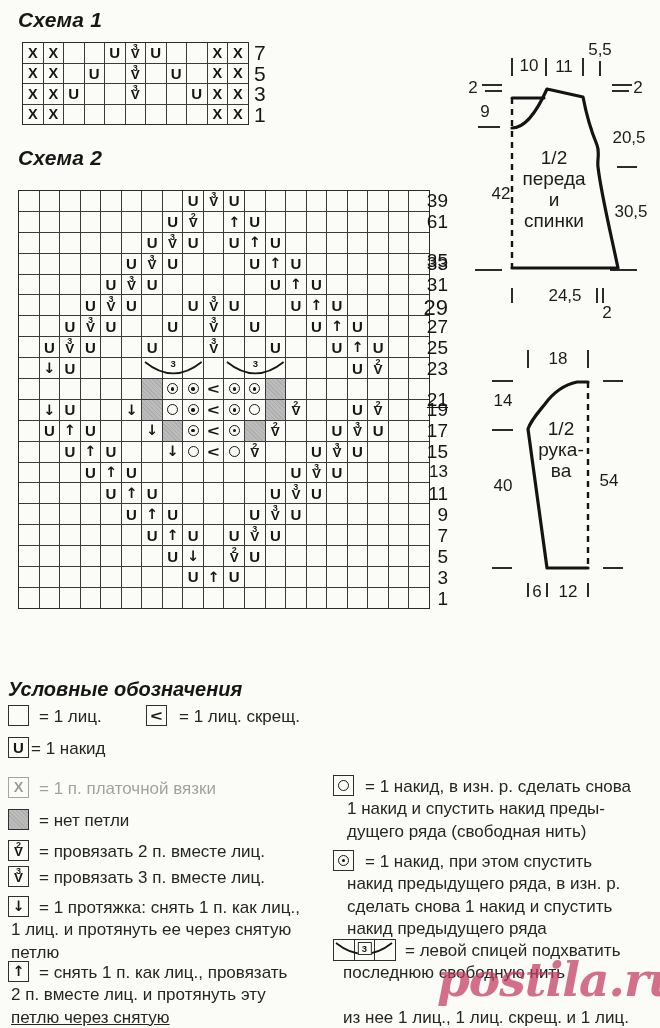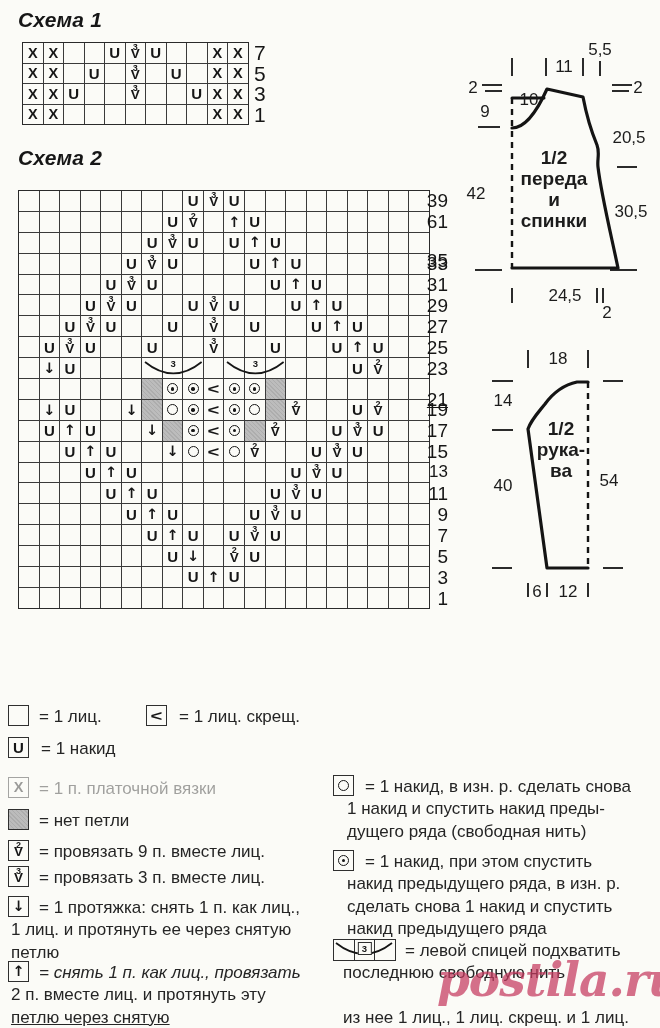--- a/index.html
+++ b/index.html
@@ -42,21 +42,21 @@
     font-size:9.5px; font-weight:600; color:#161616; line-height:1;}
   
   .diag{ position:absolute;}
   .diag svg{ position:absolute; left:0; top:0;}
   .mlabel{
     position:absolute; transform:translate(-50%,-50%);
     font-size:17px; color:#1c1c1c; white-space:nowrap;
   }
   .dlabel{
     position:absolute; transform:translateX(-50%);
-    font-size:19px; color:#1c1c1c; white-space:nowrap; line-height:21px; text-align:center;font-weight:bold;
+    font-size:19px; color:#1c1c1c; white-space:nowrap; line-height:21px; text-align:center;
   }
   
   .lhdr{ position:absolute; font-weight:bold; font-style:italic; font-size:20px; color:#161616;}
   .lentry{ position:absolute;}
   .lentry.faded{ opacity:0.42;}
   .lsym{
     position:absolute; left:0; top:0; width:21px; height:21px; box-sizing:border-box;
     border:1.6px solid #2f2f2f; background:#fbfbf7;
     display:flex; align-items:center; justify-content:center; position:absolute;
   }
@@ -921,21 +921,21 @@
         <div class="cell"></div>
         <div class="cell"></div>
         <div class="cell"></div>
         <div class="cell"></div>
       </div>
       <div class="rownum" style="left: 414px; width: 34px; top: 190.43px; font-size: 19px;">39</div>
       <div class="rownum" style="left: 414px; width: 34px; top: 211.33px; font-size: 19px;">61</div>
       <div class="rownum" style="left: 414px; width: 34px; top: 232.23px; font-size: 19px; margin-top: 18px;">35</div>
       <div class="rownum" style="left: 414px; width: 34px; top: 253.13px; font-size: 19px;">33</div>
       <div class="rownum" style="left: 414px; width: 34px; top: 274.03px; font-size: 19px;">31</div>
-      <div class="rownum" style="left: 414px; width: 34px; top: 294.93px; font-size: 19px;">29</div>
+      <div class="rownum" style="left: 414px; width: 34px; top: 294.93px; font-size: 22px;">29</div>
       <div class="rownum" style="left: 414px; width: 34px; top: 315.83px; font-size: 19px;">27</div>
       <div class="rownum" style="left: 414px; width: 34px; top: 336.73px; font-size: 19px;">25</div>
       <div class="rownum" style="left: 414px; width: 34px; top: 357.63px; font-size: 19px;">23</div>
       <div class="rownum" style="left: 414px; width: 34px; top: 389px; font-size: 19px; text-decoration: underline;">21</div>
       <div class="rownum" style="left: 414px; width: 34px; top: 399.43px; font-size: 19px;">19</div>
       <div class="rownum" style="left: 414px; width: 34px; top: 420.33px; font-size: 19px;">17</div>
       <div class="rownum" style="left: 414px; width: 34px; top: 441.23px; font-size: 19px;">15</div>
       <div class="rownum" style="left: 414px; width: 34px; top: 462.13px; font-size: 17px;">13</div>
       <div class="rownum" style="left: 414px; width: 34px; top: 483.03px; font-size: 19px;">11</div>
       <div class="rownum" style="left: 414px; width: 34px; top: 503.93px; font-size: 19px;">9</div>
@@ -977,26 +977,26 @@
           <line x1="152" y1="55" x2="172" y2="55"></line>
             <line x1="152" y1="61" x2="169" y2="61"></line>
           <line x1="157" y1="137" x2="177" y2="137"></line>
           <line x1="150" y1="240" x2="177" y2="240"></line>
           <line x1="52" y1="258" x2="52" y2="273"></line>
           <line x1="137" y1="258" x2="137" y2="273"></line>
             <line x1="143" y1="258" x2="143" y2="273"></line>
         </g>
       </g>
     </svg>
-  <div class="mlabel" style="left: 69px; top: 36px; margin-top: 34px;">10</div>
+  <div class="mlabel" style="left: 69px; top: 36px;">10</div>
       <div class="mlabel" style="left: 104px; top: 37px;">11</div>
       <div class="mlabel" style="left: 140px; top: 20px;">5,5</div>
       <div class="mlabel" style="left: 13px; top: 58px;">2</div>
       <div class="mlabel" style="left: 25px; top: 82px;">9</div>
-      <div class="mlabel" style="left: 16px; top: 164px;">42</div>
+      <div class="mlabel" style="left: 41px; top: 164px;">42</div>
       <div class="mlabel" style="left: 178px; top: 58px;">2</div>
       <div class="mlabel" style="left: 169px; top: 108px;">20,5</div>
       <div class="mlabel" style="left: 171px; top: 182px;">30,5</div>
       <div class="mlabel" style="left: 105px; top: 266px;">24,5</div>
       <div class="mlabel" style="left: 147px; top: 283px;">2</div>
       <div class="dlabel" style="left: 94px; top: 117px;">1/2</div>
       <div class="dlabel" style="left: 94px; top: 138px;">переда</div>
       <div class="dlabel" style="left: 94px; top: 159px;">и</div>
       <div class="dlabel" style="left: 94px; top: 180px;">спинки</div>
     </div>
@@ -1024,55 +1024,56 @@
       <div class="mlabel" style="left: 43px; top: 71px;">14</div>
       <div class="mlabel" style="left: 43px; top: 156px;">40</div>
       <div class="mlabel" style="left: 149px; top: 151px;">54</div>
       <div class="mlabel" style="left: 77px; top: 262px;">6</div>
       <div class="mlabel" style="left: 108px; top: 262px;">12</div>
       <div class="dlabel" style="left: 101px; top: 88px;">1/2</div>
       <div class="dlabel" style="left: 101px; top: 109px;">рука-</div>
       <div class="dlabel" style="left: 101px; top: 130px;">ва</div>
     </div>
 
+  <div class="lhdr" style="left:8px; top:678px;">Условные обозначения</div>
   <div id="legend-host">
       <div class="lentry" style="left: 8px; top: 705px;">
         <div class="lsym"></div>
         <div class="lline" style="left: 31px; top: 3px;">= 1 лиц.</div>
       </div>
       <div class="lentry" style="left: 146px; top: 705px;">
         <div class="lsym">
           <span class="gLT">&lt;</span>
         </div>
         <div class="lline" style="left: 33px; top: 3px;">= 1 лиц. скрещ.</div>
       </div>
       <div class="lentry" style="left: 8px; top: 737px;">
         <div class="lsym">
           <span class="gT">U</span>
         </div>
-        <div class="lline" style="left: 33px; top: 3px;">= 1 накид</div>
+        <div class="lline" style="left: 23px; top: 3px;">= 1 накид</div>
       </div>
       <div class="lentry faded" style="left: 8px; top: 777px;">
         <div class="lsym">
           <span class="gT gX">X</span>
         </div>
         <div class="lline" style="left: 31px; top: 3px;">= 1 п. платочной вязки</div>
       </div>
       <div class="lentry" style="left: 8px; top: 809px;">
         <div class="lsym gray"></div>
         <div class="lline" style="left: 31px; top: 3px;">= нет петли</div>
       </div>
       <div class="lentry" style="left: 8px; top: 840px;">
         <div class="lsym">
           <span class="gV">
             <span class="gVl">V</span>
             <span class="gSup">2</span>
           </span>
         </div>
-        <div class="lline" style="left: 31px; top: 3px;">= провязать 9 п. вместе лиц.</div>
+        <div class="lline" style="left: 31px; top: 3px;">= провязать 2 п. вместе лиц.</div>
       </div>
       <div class="lentry" style="left: 8px; top: 866px;">
         <div class="lsym">
           <span class="gV">
             <span class="gVl">V</span>
             <span class="gSup">3</span>
           </span>
         </div>
         <div class="lline" style="left: 31px; top: 3px;">= провязать 3 п. вместе лиц.</div>
       </div>
@@ -1081,21 +1082,21 @@
           <span class="gA">↓</span>
         </div>
         <div class="lline" style="left: 31px; top: 3px;">= 1 протяжка: снять 1 п. как лиц.,</div>
         <div class="lline" style="left: 3px; top: 25.4px;">1 лиц. и протянуть ее через снятую</div>
         <div class="lline" style="left: 3px; top: 47.8px;">петлю</div>
       </div>
       <div class="lentry" style="left: 8px; top: 961px;">
         <div class="lsym">
           <span class="gA">↑</span>
         </div>
-        <div class="lline" style="left: 31px; top: 3px; font-style: italic;">= снять 1 п. как лиц., провязать</div>
+        <div class="lline" style="left: 31px; top: 3px;">= снять 1 п. как лиц., провязать</div>
         <div class="lline" style="left: 3px; top: 25.4px;">2 п. вместе лиц. и протянуть эту</div>
         <div class="lline" style="left: 3px; top: 47.8px; text-decoration: underline;">петлю через снятую</div>
       </div>
       <div class="lentry" style="left: 333px; top: 775px;">
         <div class="lsym">
           <span class="gO"></span>
         </div>
         <div class="lline" style="left: 32px; top: 3px;">= 1 накид, в изн. р. сделать снова</div>
         <div class="lline" style="left: 14px; top: 25.4px;">1 накид и спустить накид преды-</div>
         <div class="lline" style="left: 14px; top: 47.8px;">дущего ряда (свободная нить)</div>

